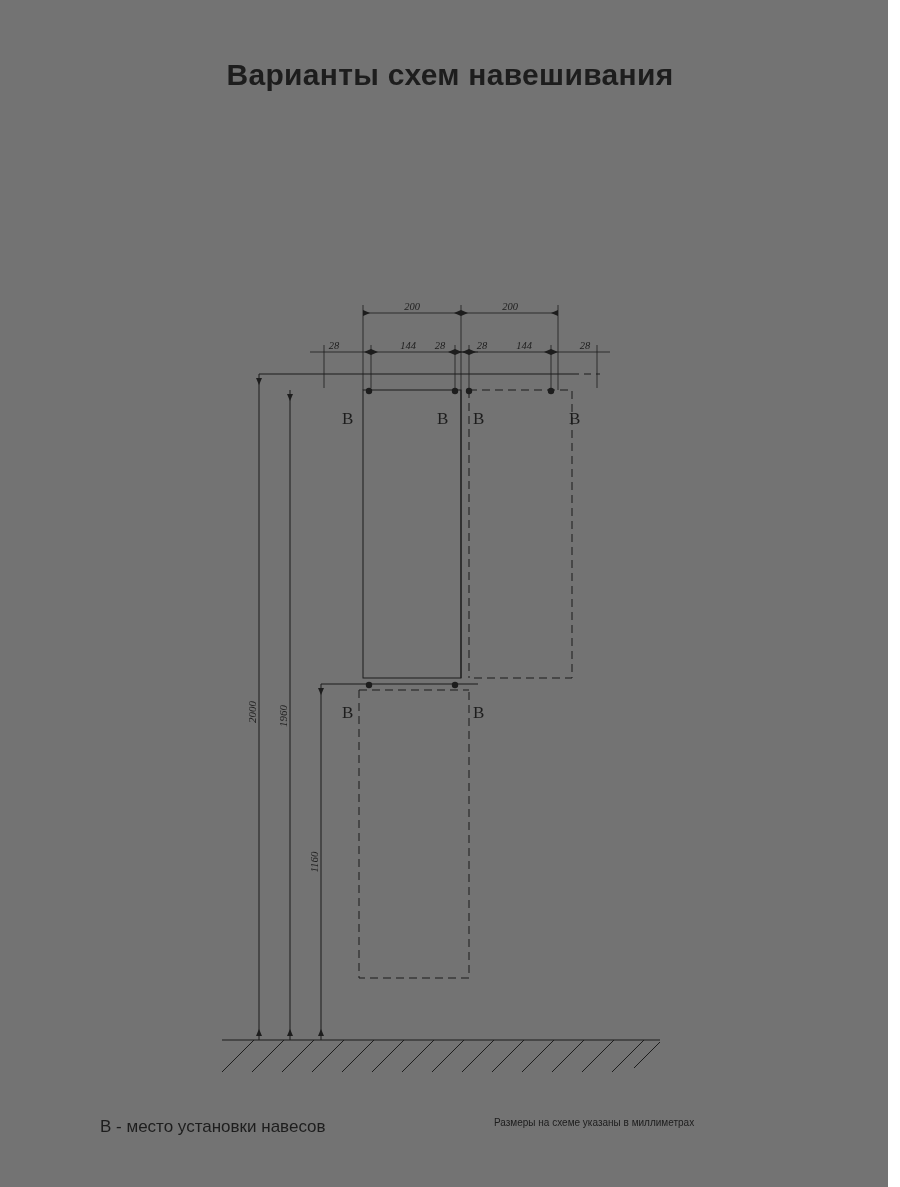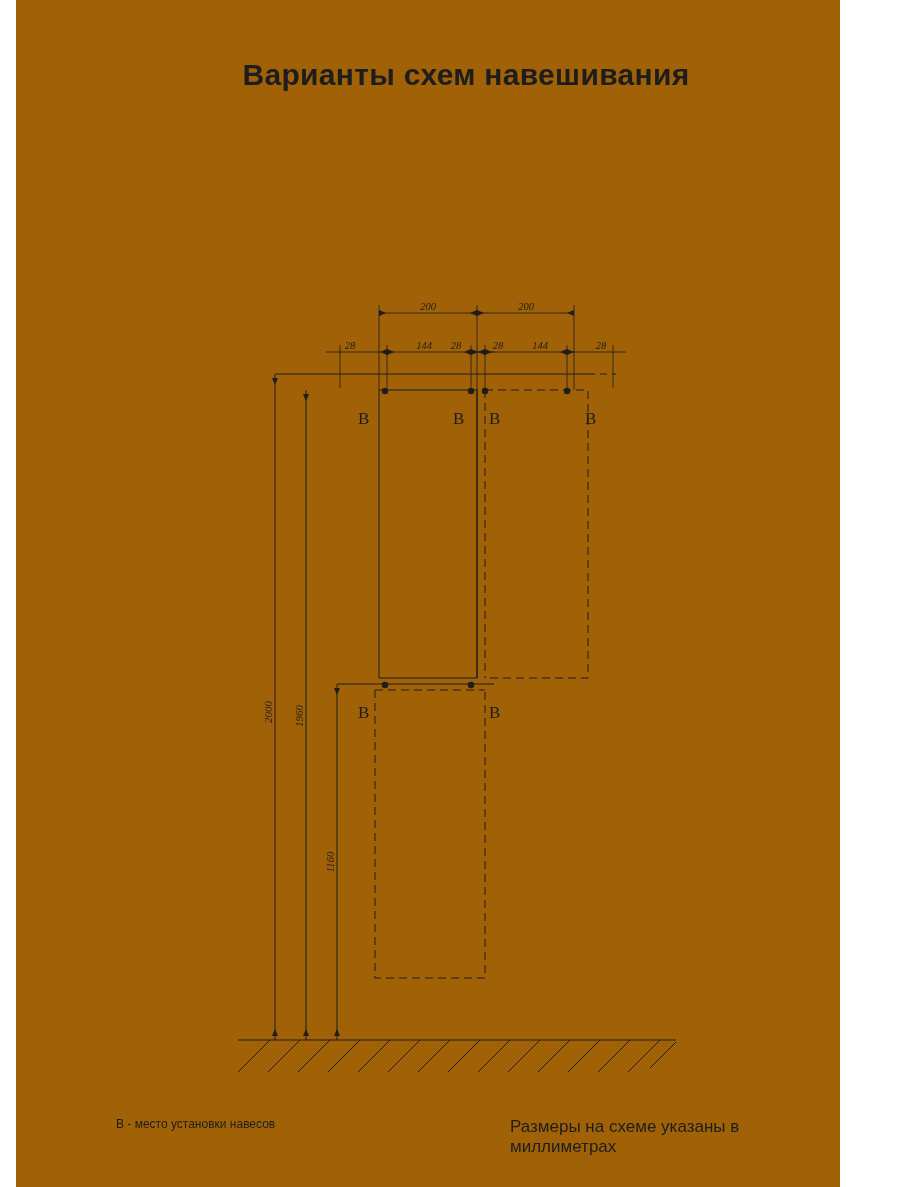--- a/index.html
+++ b/index.html
@@ -10,24 +10,24 @@
   body {
     width: 900px;
     height: 1187px;
     position: relative;
     font-family: "Liberation Sans", sans-serif;
     color: #1a1a1a;
     overflow: hidden;
   }
   #page {
     position: absolute;
-    left: 16px; top: 0;
-    width: 824px;
+    left: 0; top: 0;
+    width: 888px;
     height: 1187px;
-    background: #a16207;
+    background: #737373;
   }
   .title {
     position: absolute;
     left: 0;
     top: 58px;
     width: 900px;
     text-align: center;
     font-size: 30px;
     font-weight: bold;
     letter-spacing: 0.3px;
@@ -38,28 +38,28 @@
     left: 203px;
     top: 214px;
     font-size: 19px;
     line-height: 29px;
     color: #1d1d1d;
   }
   .footnote-left {
     position: absolute;
     left: 100px;
     top: 1117px;
-    font-size: 12px;
+    font-size: 17px;
     color: #1d1d1d;
   }
   .footnote-right {
     position: absolute;
     left: 494px;
     top: 1117px;
-    font-size: 17px;
+    font-size: 10px;
     color: #1d1d1d;
   }
   svg.drawing {
     position: absolute;
     left: 0;
     top: 0;
     width: 900px;
     height: 1187px;
   }
   .dimtext {

